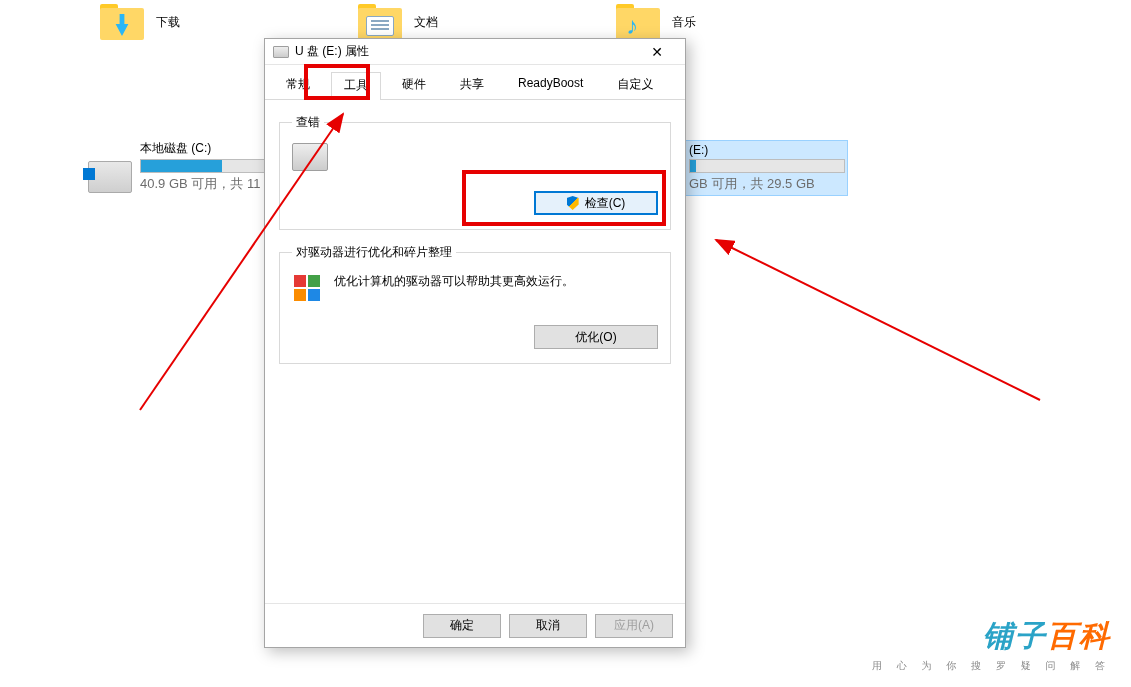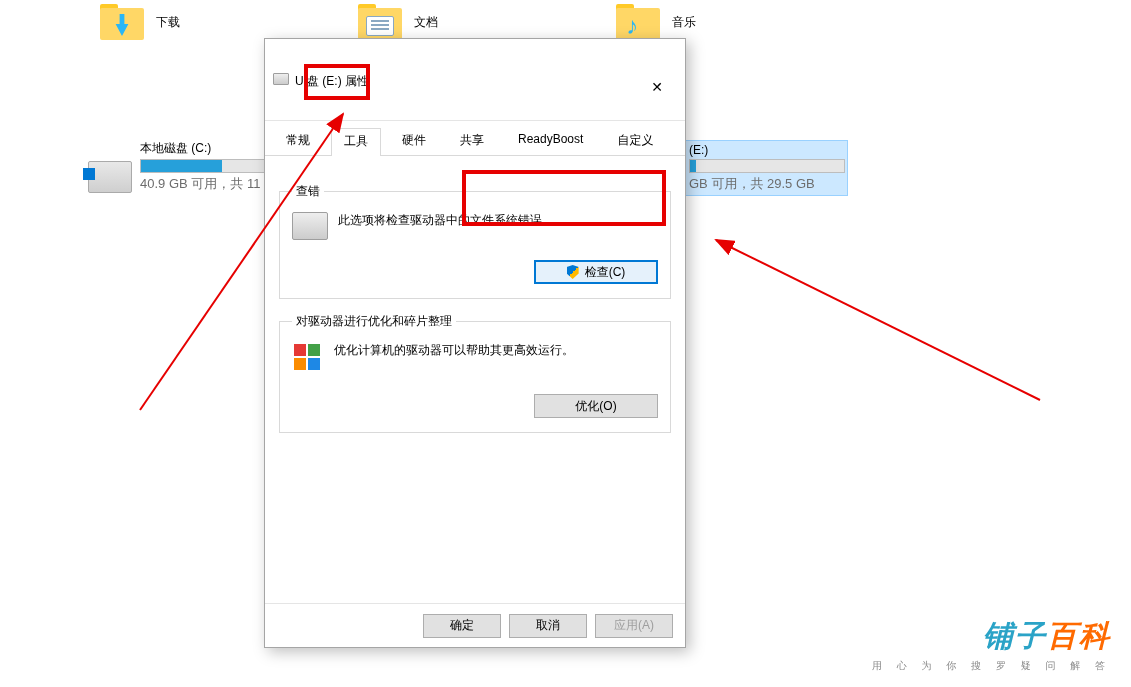--- a/index.html
+++ b/index.html
@@ -133,26 +133,25 @@
   
   .dialog {
     position: absolute;
     left: 264px; top: 38px;
     width: 422px; height: 610px;
     background: #fff;
     border: 1px solid #a5a5a5;
     box-shadow: 4px 4px 14px rgba(0,0,0,.25);
   }
   .titlebar {
-    height: 48px;
+    height: 26px;
     display: flex;
-    align-items: flex-start;
+    align-items: center;
     padding: 0 8px;
     border-bottom: 1px solid #e5e5e5;
-    margin-top: 34px;
   }
   .titlebar-icon {
     width: 16px; height: 12px;
     background: linear-gradient(#eee,#ccc);
     border: 1px solid #9e9e9e;
     border-radius: 1px;
     margin-right: 6px;
   }
   .titlebar-title { font-size: 12px; }
   .titlebar-spacer { flex:1; }
@@ -183,21 +182,21 @@
     background: #fff;
     top: 1px;
   }
 
   .tab-content {
     padding: 14px 14px 0 14px;
   }
 
   fieldset.groupbox {
     border: 1px solid #d9d9d9;
-    margin: 13px 0 14px 0;
+    margin: 0 0 14px 0;
     padding: 12px 12px 14px 12px;
   }
   fieldset.groupbox legend {
     font-size: 12px;
     padding: 0 4px;
     color: #000;
   }
   .gb-row { display:flex; gap: 10px; align-items: flex-start; }
   .gb-icon {
     width: 36px; height: 28px; flex:none;
@@ -370,21 +369,20 @@
     <div class="tab">ReadyBoost</div>
     <div class="tab">自定义</div>
   </div>
 
   <div class="tab-content">
 
     <fieldset class="groupbox">
       <legend>查错</legend>
       <div class="gb-row">
         <div class="gb-icon drive"></div>
-        <div class="gb-desc">此选项将检查驱动器中的文件系统错误。</div>
       </div>
       <div class="btn-row">
         <button class="win-btn highlight">
           <span class="shield"></span>
           <span>检查(C)</span>
         </button>
       </div>
     </fieldset>
 
     <fieldset class="groupbox">

